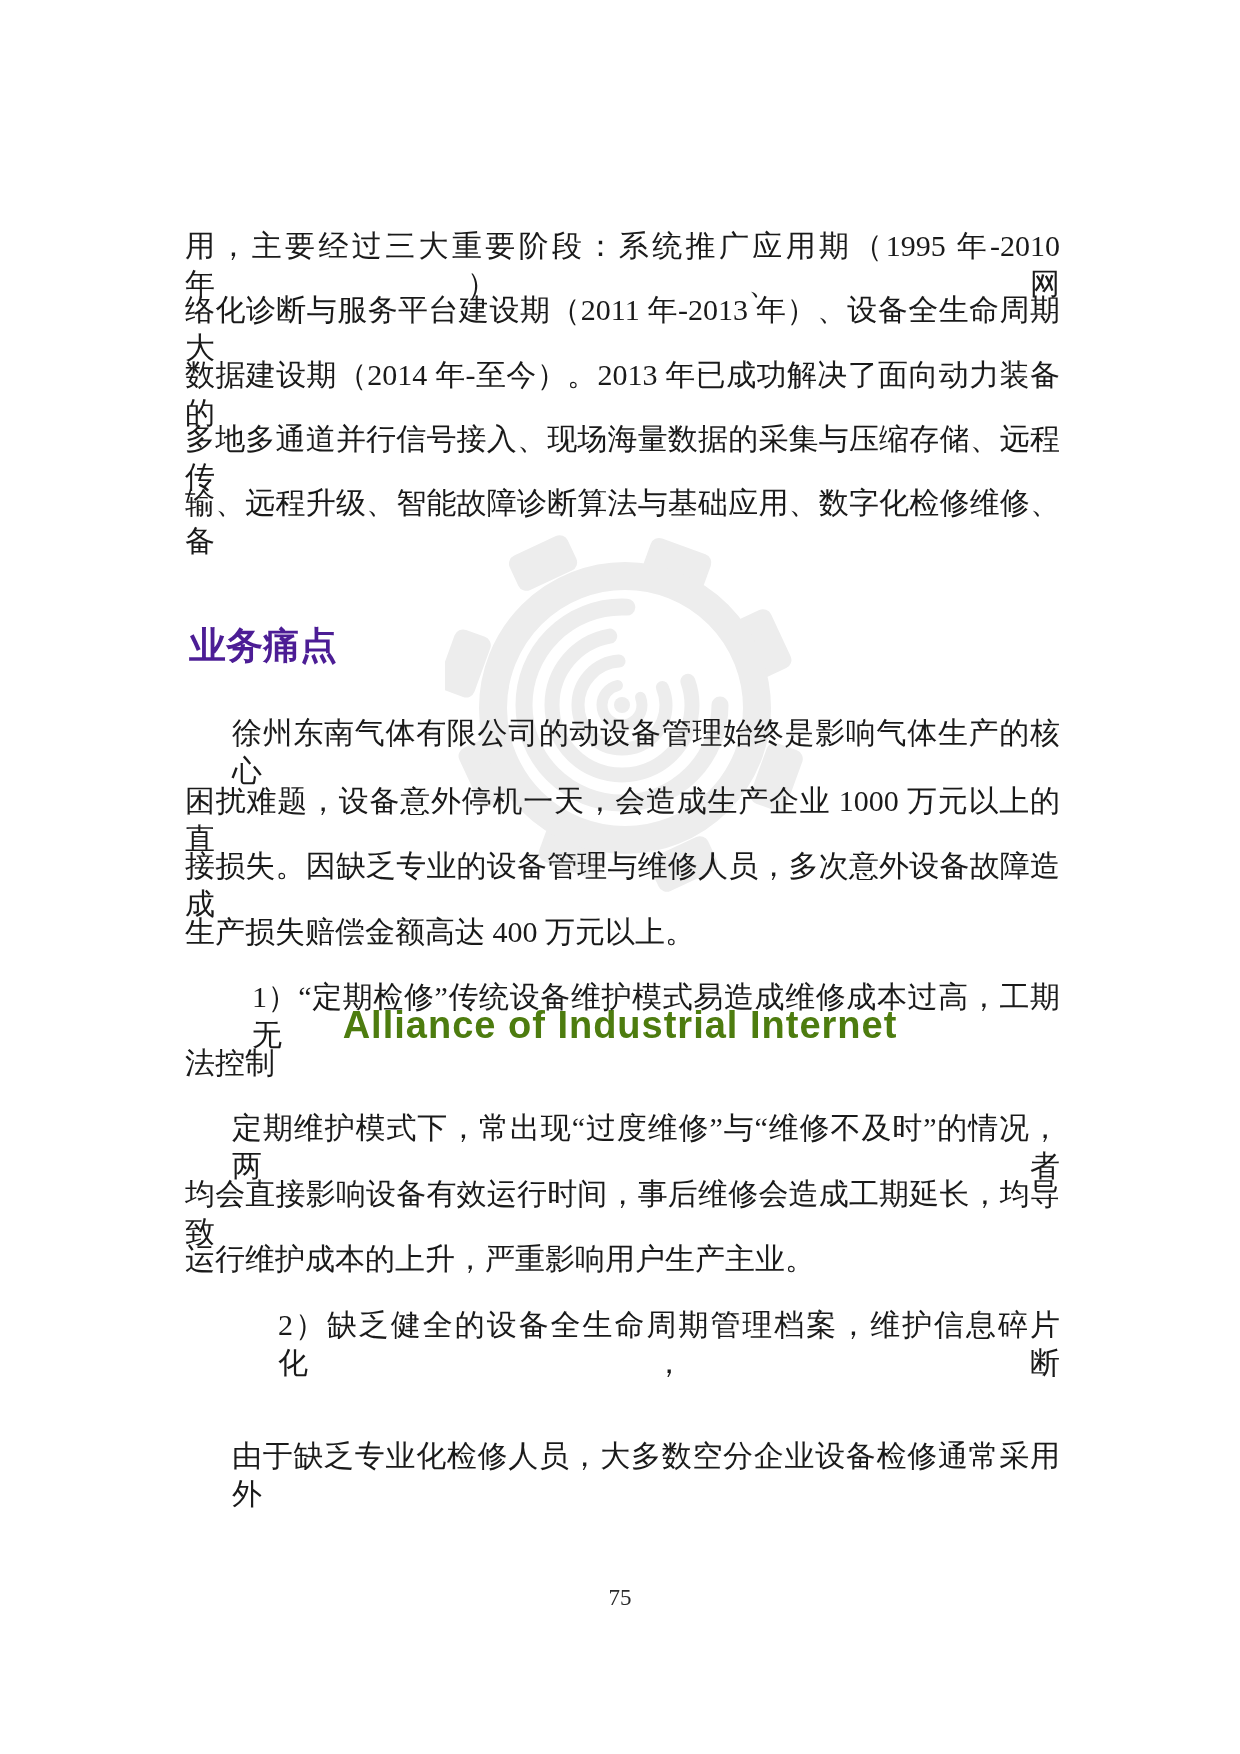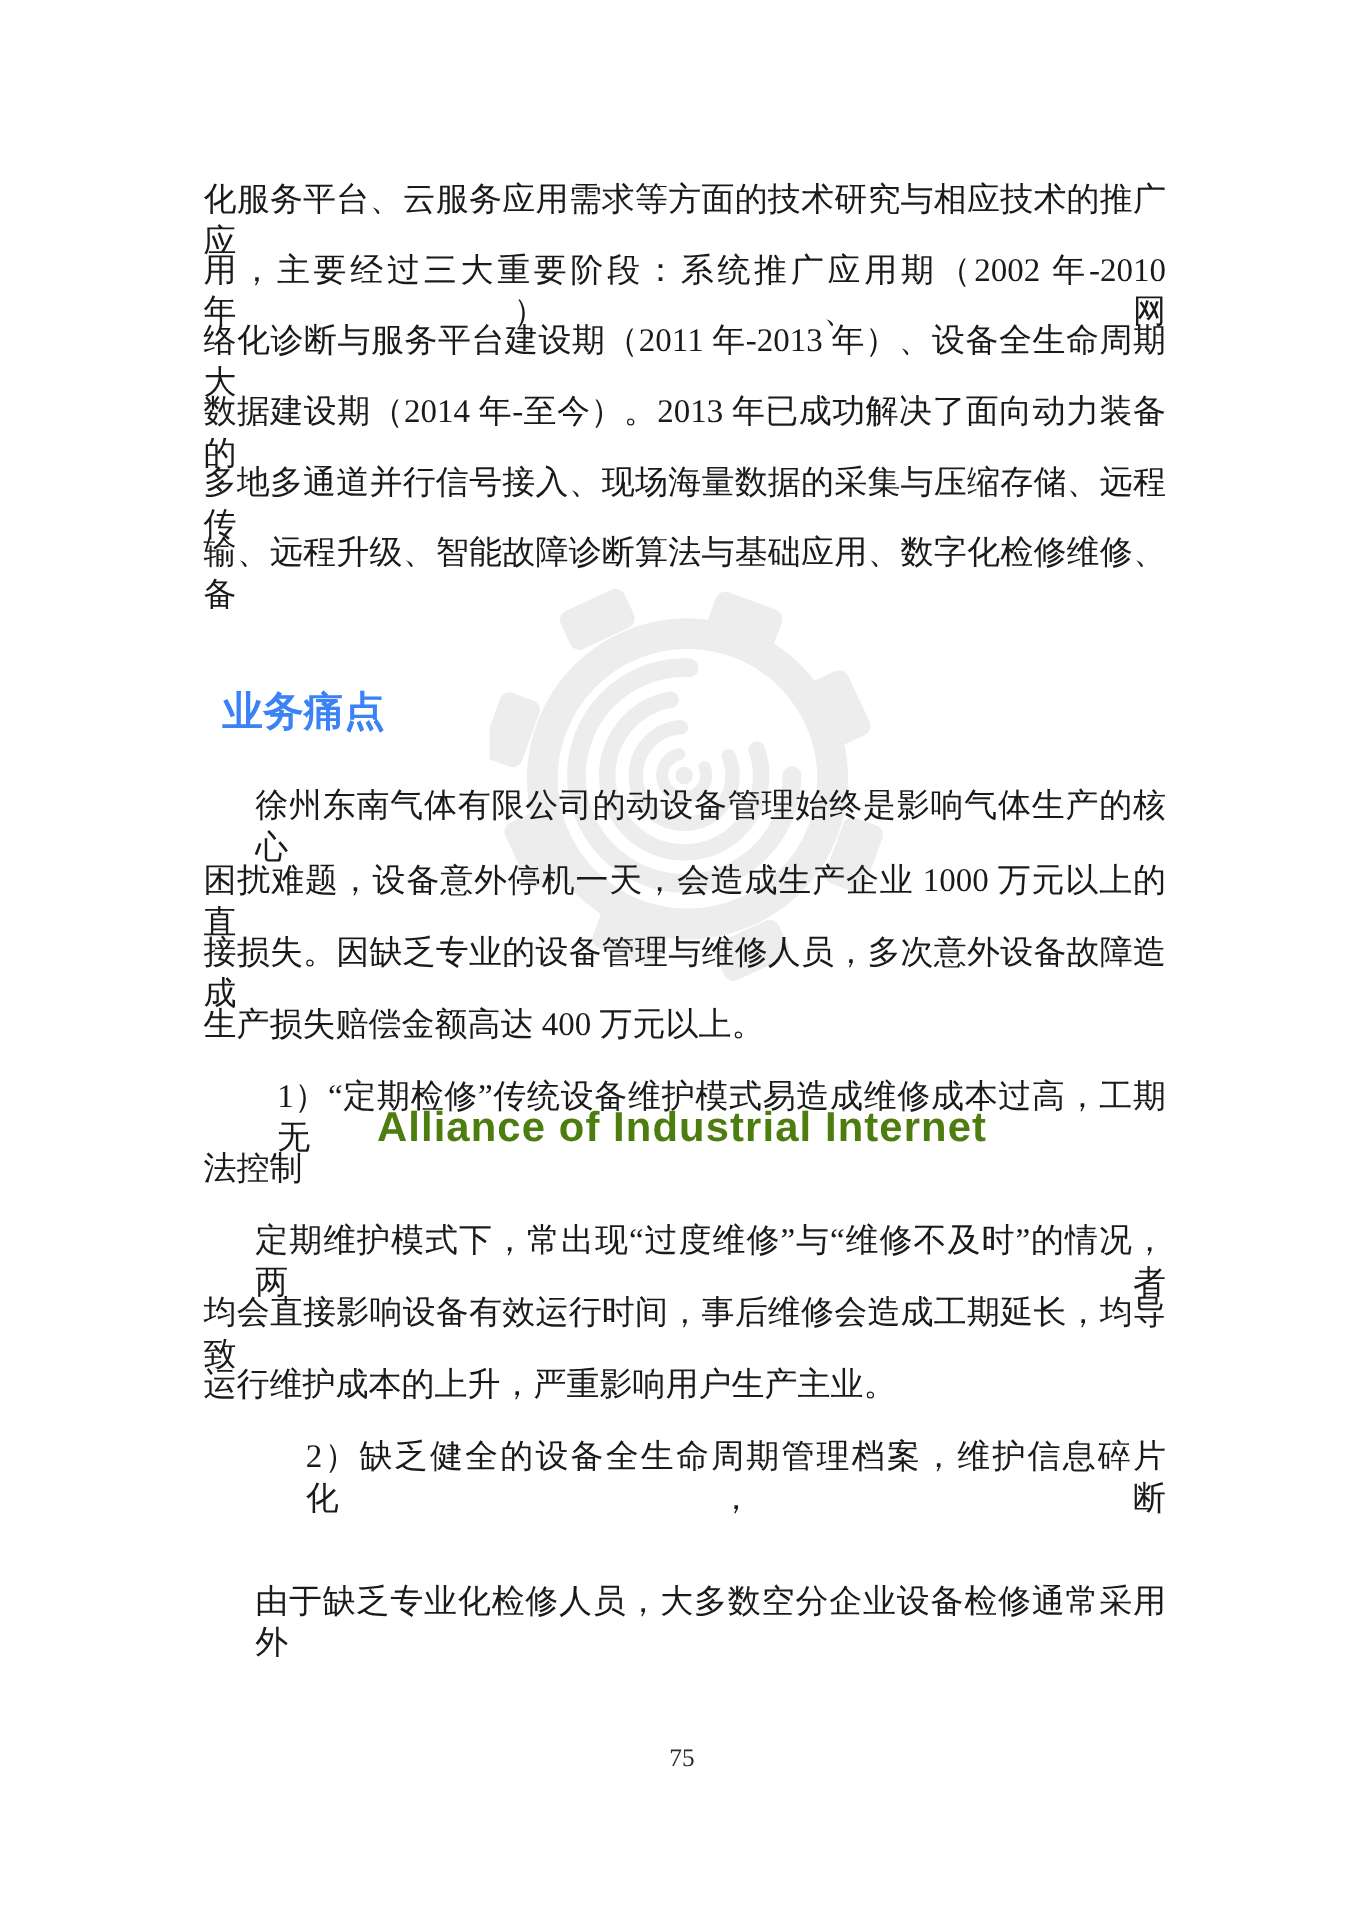--- a/index.html
+++ b/index.html
@@ -33,24 +33,24 @@
   
   .ln{
     position:absolute;left:185px;right:180px;
     z-index:1;
     font-size:30px;line-height:38px;
     color:#1a1a1a;
   }
   .j{text-align:justify;text-align-last:justify;text-justify:inter-character;}
   .l{text-align:left;}
   .heading{
-    position:absolute;left:202px;top:626px;z-index:1;
-    font-family:Liberation Serif, serif;
+    position:absolute;left:189px;top:626px;z-index:1;
+    font-family:Liberation Mono, monospace;
     font-weight:700;font-size:37px;line-height:44px;
-    color:#3b82f6;
+    color:#4c1d95;
   }
   .pagenum{
     position:absolute;left:0;top:1584px;width:100%;z-index:1;
     text-align:center;
     font-size:23px;line-height:28px;
     color:#2b2b2b;
   }
 </style>
 </head>
 <body>
@@ -75,22 +75,21 @@
       <circle cx="177" cy="177" r="98" stroke-width="17" stroke-dasharray="466 150"></circle>
       <circle cx="177" cy="177" r="70" stroke-width="15" stroke-dasharray="317 98"></circle>
       <circle cx="177" cy="177" r="44" stroke-width="13" stroke-dasharray="204 54"></circle>
       <circle cx="177" cy="177" r="20" stroke-width="11" stroke-dasharray="89 28"></circle>
     </g>
     <circle cx="177" cy="177" r="8" fill="#ededed"></circle>
   </svg>
 
   <div class="wm wm-en">Alliance of Industrial Internet</div>
 
-  <div class="ln j" style="top:163px">化服务平台、云服务应用需求等方面的技术研究与相应技术的推广应</div>
-  <div class="ln j" style="top:227px">用，主要经过三大重要阶段：系统推广应用期（2002 年-2010 年）、网</div>
+  <div class="ln j" style="top:227px">用，主要经过三大重要阶段：系统推广应用期（1995 年-2010 年）、网</div>
   <div class="ln j" style="top:291px">络化诊断与服务平台建设期（2011 年-2013 年）、设备全生命周期大</div>
   <div class="ln j" style="top:356px">数据建设期（2014 年-至今）。2013 年已成功解决了面向动力装备的</div>
   <div class="ln j" style="top:420px">多地多通道并行信号接入、现场海量数据的采集与压缩存储、远程传</div>
   <div class="ln j" style="top:484px">输、远程升级、智能故障诊断算法与基础应用、数字化检修维修、备</div>
 
   <div class="heading">业务痛点</div>
 
   <div class="ln j" style="top:714px;padding-left:47px">徐州东南气体有限公司的动设备管理始终是影响气体生产的核心</div>
   <div class="ln j" style="top:782px">困扰难题，设备意外停机一天，会造成生产企业 1000 万元以上的直</div>
   <div class="ln j" style="top:847px">接损失。因缺乏专业的设备管理与维修人员，多次意外设备故障造成</div>

